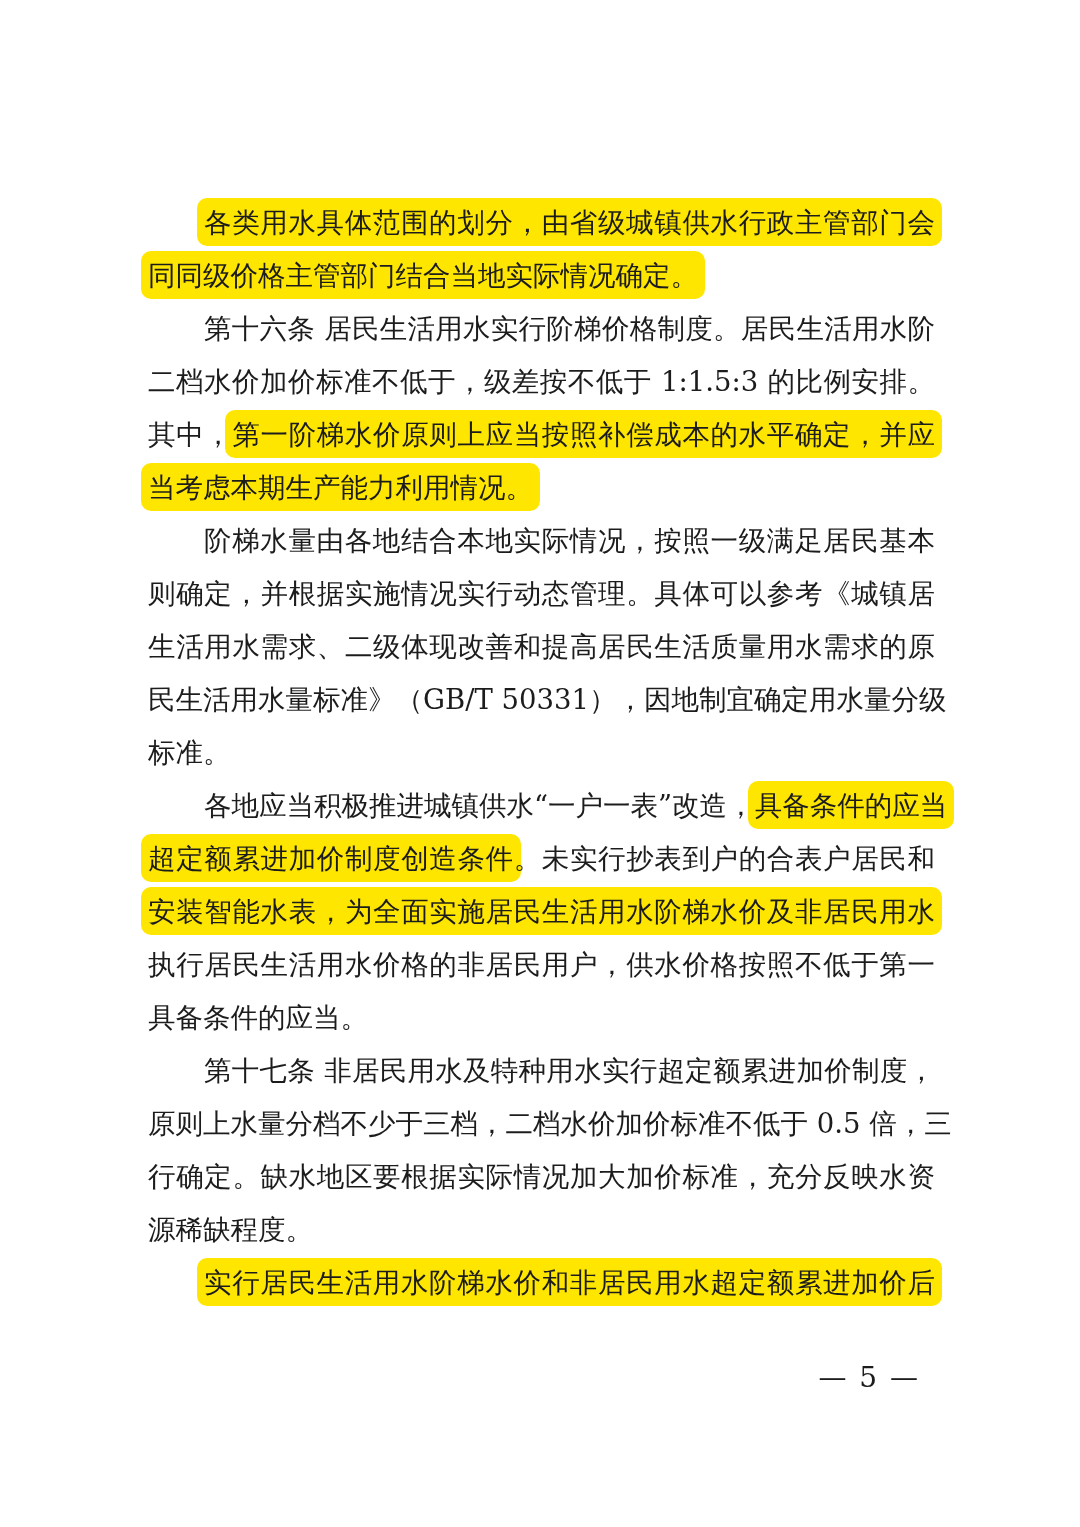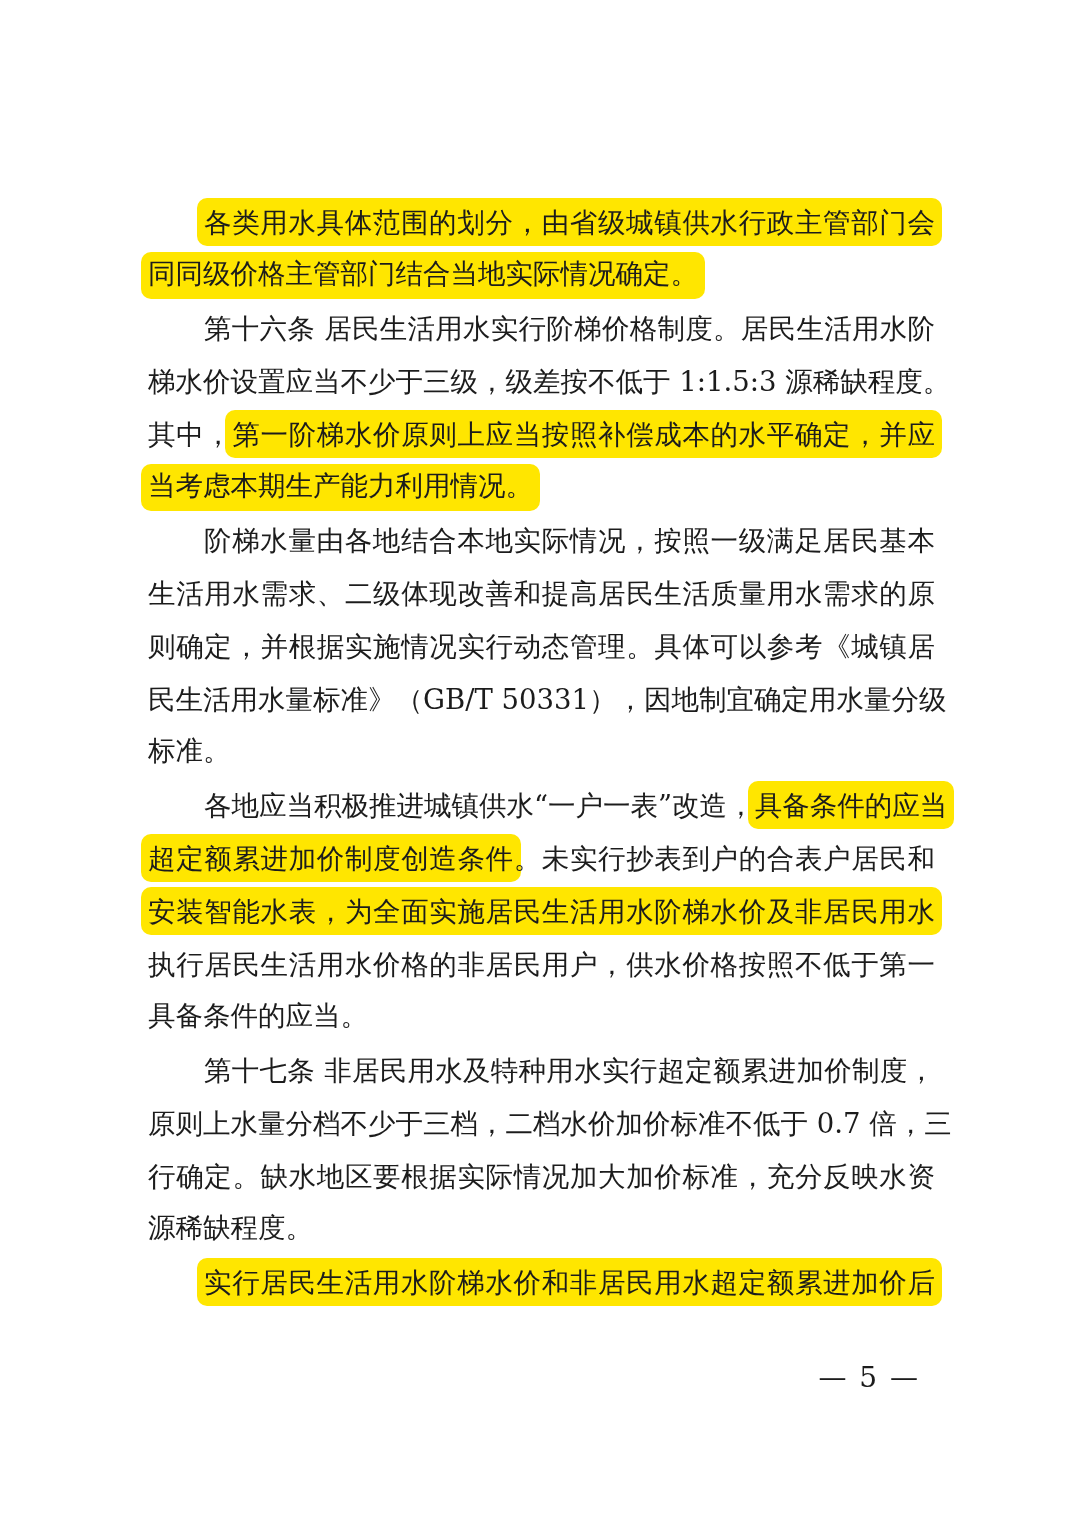--- a/index.html
+++ b/index.html
@@ -33,21 +33,20 @@
     height: 53px;
     line-height: 53px;
     text-align: justify;
     text-align-last: justify;
     text-justify: inter-ideograph;
     white-space: nowrap;
   }
   .line.left {
     text-align: right;
     text-align-last: left;
-    font-family: Liberation Mono, monospace;
   }
   .line.indent {
     text-indent: 56px;
   }
   .hl {
     background: var(--hl, #ffe600);
     padding: 8px 7px;
     margin: 0 -7px;
     border-radius: 10px;
   }
@@ -67,41 +66,41 @@
 <body>
 
 <div class="page">
   <div class="doc-body">
       <div>
         <div class="line indent"><span class="hl">各类用水具体范围的划分，由省级城镇供水行政主管部门会</span></div>
         <div class="line left"><span class="hl">同同级价格主管部门结合当地实际情况确定。</span></div>
       </div>
       <div>
         <div class="line indent"><span>第十六条 居民生活用水实行阶梯价格制度。居民生活用水阶</span></div>
-        <div class="line"><span>梯水价设置应当不少于三级，级差按不低于 1:1.5:3 源稀缺程度。</span></div>
+        <div class="line"><span>二档水价加价标准不低于，级差按不低于 1:1.5:3 的比例安排。</span></div>
         <div class="line"><span>其中，</span><span class="hl">第一阶梯水价原则上应当按照补偿成本的水平确定，并应</span></div>
         <div class="line left"><span class="hl">当考虑本期生产能力利用情况。</span></div>
       </div>
       <div>
         <div class="line indent"><span>阶梯水量由各地结合本地实际情况，按照一级满足居民基本</span></div>
+        <div class="line"><span>则确定，并根据实施情况实行动态管理。具体可以参考《城镇居</span></div>
         <div class="line"><span>生活用水需求、二级体现改善和提高居民生活质量用水需求的原</span></div>
-        <div class="line"><span>则确定，并根据实施情况实行动态管理。具体可以参考《城镇居</span></div>
         <div class="line"><span>民生活用水量标准》（GB/T 50331），因地制宜确定用水量分级</span></div>
         <div class="line left"><span>标准。</span></div>
       </div>
       <div>
         <div class="line indent"><span>各地应当积极推进城镇供水“一户一表”改造，</span><span class="hl">具备条件的应当</span></div>
         <div class="line"><span class="hl">超定额累进加价制度创造条件</span><span>。未实行抄表到户的合表户居民和</span></div>
         <div class="line"><span class="hl">安装智能水表，为全面实施居民生活用水阶梯水价及非居民用水</span></div>
         <div class="line"><span>执行居民生活用水价格的非居民用户，供水价格按照不低于第一</span></div>
         <div class="line left"><span>具备条件的应当。</span></div>
       </div>
       <div>
         <div class="line indent"><span>第十七条 非居民用水及特种用水实行超定额累进加价制度，</span></div>
-        <div class="line"><span>原则上水量分档不少于三档，二档水价加价标准不低于 0.7 倍，三</span></div>
+        <div class="line"><span>原则上水量分档不少于三档，二档水价加价标准不低于 0.5 倍，三</span></div>
         <div class="line"><span>行确定。缺水地区要根据实际情况加大加价标准，充分反映水资</span></div>
         <div class="line left"><span>源稀缺程度。</span></div>
       </div>
       <div>
         <div class="line indent"><span class="hl">实行居民生活用水阶梯水价和非居民用水超定额累进加价后</span></div>
       </div>
     </div>
   <div class="footer">— 5 —</div>
 </div>
 

